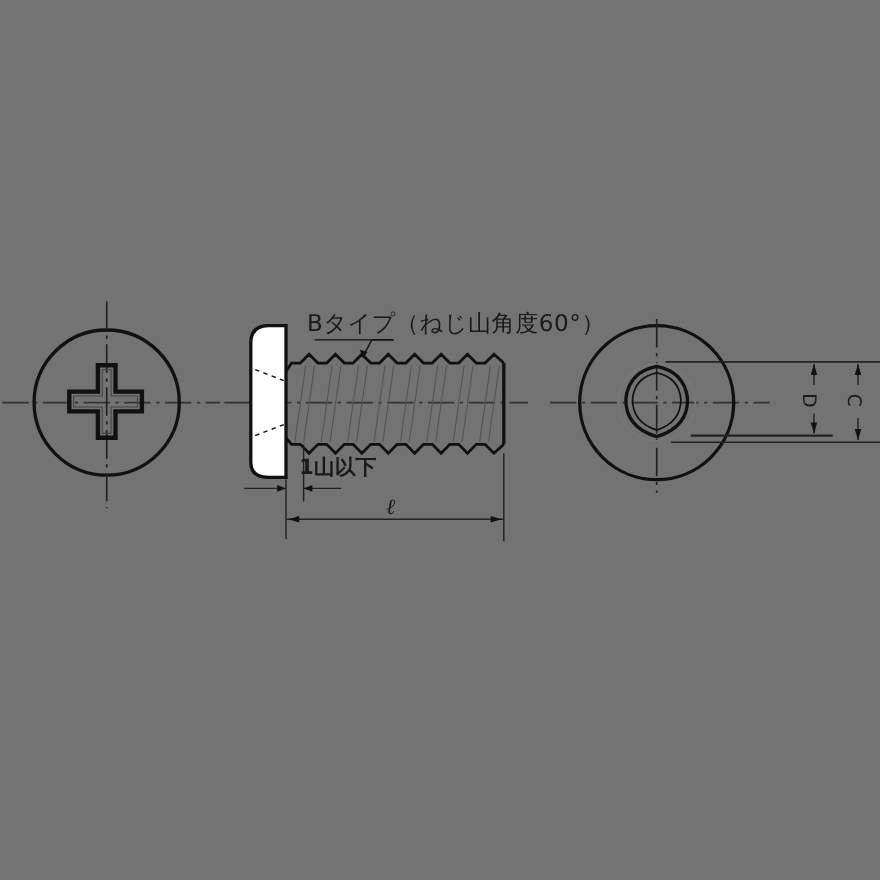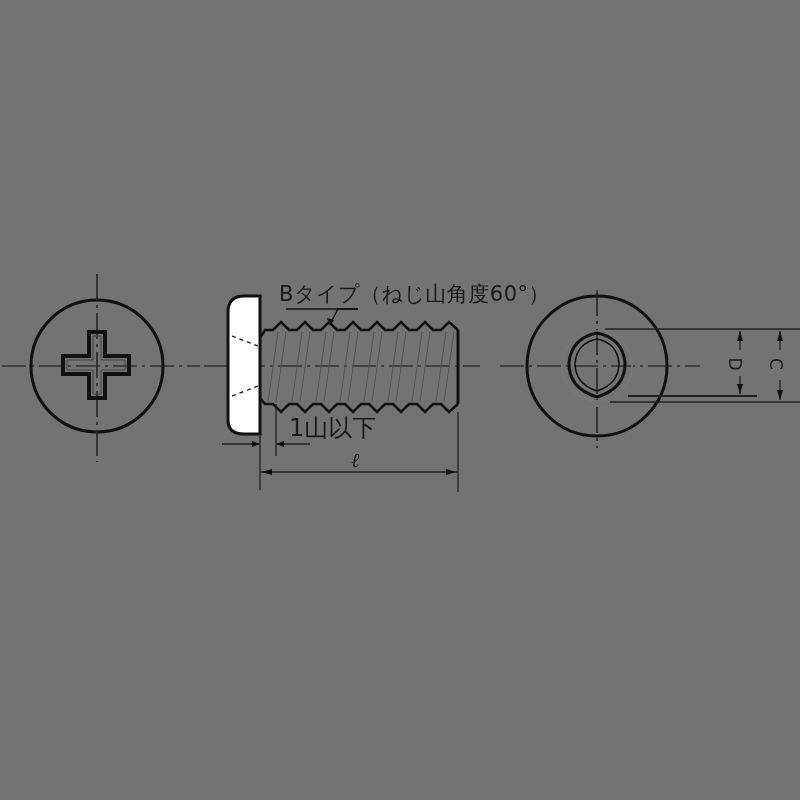--- a/index.html
+++ b/index.html
@@ -1,20 +1,20 @@
 <!DOCTYPE html>
 <html><head>
 <meta charset="utf-8">
 <style>
   html, body { margin:0; padding:0; background:#ffffff; }
   #canvas { position:relative; width:800px; height:800px; background:#737373; overflow:hidden; }
   svg { position:absolute; left:0; top:0; }
   .lbl { position:absolute; font-family:"DejaVu Sans", sans-serif; color:#1a1a1a; white-space:nowrap; }
   .thread-label { left:279px; top:280px; font-size:21px; letter-spacing:0.5px; }
-  .below-label { left:289px; top:412px; font-size:24px; font-weight:normal; }
+  .below-label { left:272px; top:412px; font-size:19px; font-weight:bold; }
   .len-label { left:351px; top:448px; font-size:20px; font-style:italic; font-family:"DejaVu Serif", serif; }
   .d-label { left:728px; top:354px; font-size:17px; transform:rotate(90deg); transform-origin:center; }
   .c-label { left:770px; top:354px; font-size:17px; transform:rotate(90deg); transform-origin:center; }
 </style>
 </head>
 <body>
 
 <div id="canvas">
   <svg width="800" height="800" viewBox="0 0 800 800">
 

